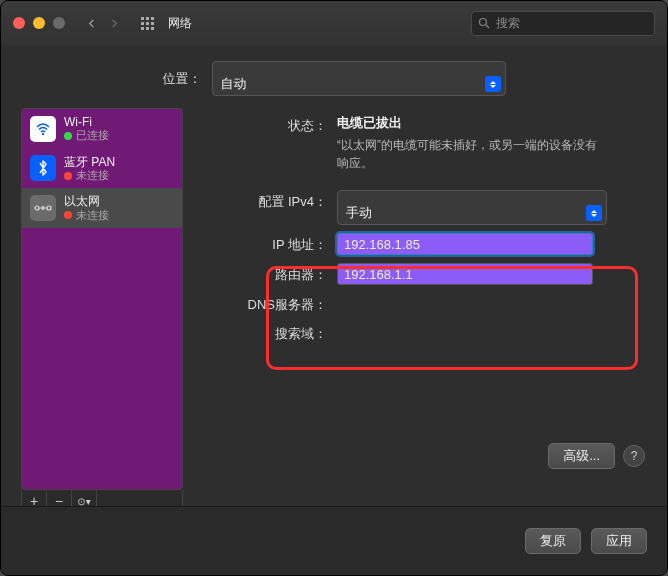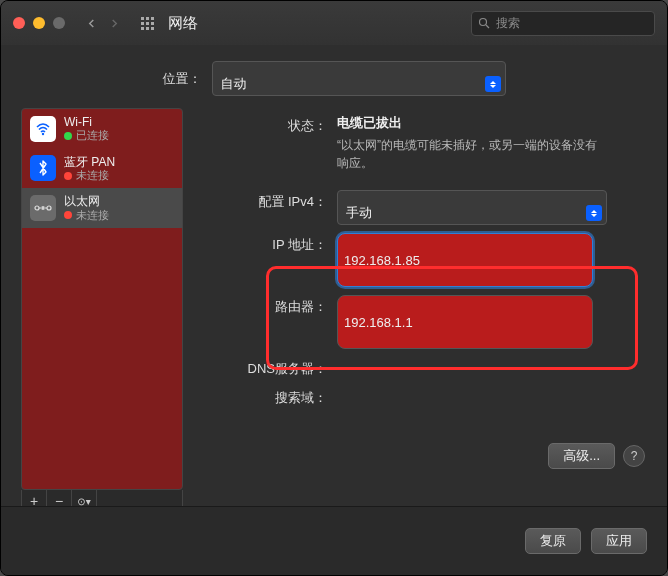--- a/index.html
+++ b/index.html
@@ -6,53 +6,53 @@
   .window{width:668px;height:576px;background:#2e2e2e;position:relative;box-sizing:border-box;border:1px solid #000;border-radius:8px;overflow:hidden;}
   .titlebar{height:44px;background:linear-gradient(#3a3a3a,#323232);display:flex;align-items:center;padding:0 12px;border-bottom:1px solid #1a1a1a;}
   .traffic{display:flex;gap:8px;}
   .dot{width:12px;height:12px;border-radius:50%;}
   .dot.close{background:#ff5f57;}
   .dot.min{background:#febc2e;}
   .dot.max{background:#6a6a6a;}
   .navarrows{display:flex;gap:14px;margin-left:22px;color:#999;}
   .gridicon{margin-left:22px;display:grid;grid-template-columns:repeat(3,3px);grid-auto-rows:3px;gap:2px;}
   .gridicon span{background:#aaa;}
-  .title{margin-left:14px;color:#eee;font-size:15px;}
+  .title{margin-left:14px;color:#eee;font-size:12px;}
   .search{margin-left:auto;width:170px;height:23px;background:#252525;border:1px solid #4a4a4a;border-radius:4px;display:flex;align-items:center;padding:0 6px;color:#888;gap:6px;font-size:12px;}
   .body{position:absolute;top:44px;left:0;right:0;bottom:48px;background:#2e2e2e;}
   .locrow{display:flex;align-items:center;justify-content:center;gap:10px;padding:16px 0 12px;}
   .select{background:#3a3a3a;border:1px solid #555;border-radius:4px;height:22px;display:flex;align-items:center;padding:11px 4px 0 8px;color:#eee;font-size:13px;position:relative;}
   .select .caret{width:16px;height:16px;background:#0a60ff;border-radius:3px;margin-left:auto;display:flex;flex-direction:column;align-items:center;justify-content:center;gap:1px;}
   .select .caret::before{content:"";border-left:3px solid transparent;border-right:3px solid transparent;border-bottom:3px solid #fff;}
   .select .caret::after{content:"";border-left:3px solid transparent;border-right:3px solid transparent;border-top:3px solid #fff;}
   .loc-select{width:280px;}
   .content{display:flex;padding:0 20px;gap:14px;}
   .sidebar{width:162px;}
-  .netlist{background:#7f1d1d;border:1px solid #444;border-radius:4px;height:380px;overflow:hidden;}
+  .netlist{background:#701a75;border:1px solid #444;border-radius:4px;height:380px;overflow:hidden;}
   .netitem{display:flex;align-items:center;gap:8px;padding:6px 8px;}
   .netitem.selected{background:#4a4a4a;}
   .neticon{width:26px;height:26px;border-radius:5px;display:flex;align-items:center;justify-content:center;flex-shrink:0;}
   .neticon.wifi{background:#fff;}
   .neticon.bt{background:#0a60ff;}
   .neticon.eth{background:#6b6b6b;}
   .netinfo{display:flex;flex-direction:column;line-height:1.2;}
   .netname{color:#eee;font-size:12px;}
   .netstat{font-size:11px;color:#aaa;display:flex;align-items:center;gap:4px;}
   .statusdot{width:8px;height:8px;border-radius:50%;display:inline-block;}
   .statusdot.green{background:#32d74b;}
   .statusdot.red{background:#ff453a;}
   .listtools{display:flex;border:1px solid #444;border-top:0;border-radius:0 0 4px 4px;background:#2a2a2a;}
   .listtools button{all:unset;width:24px;height:22px;text-align:center;color:#ccc;border-right:1px solid #444;cursor:pointer;font-size:14px;}
   .listtools .spacer{flex:1;border-right:0;}
   .detail{flex:1;padding-top:6px;}
   .row{display:flex;align-items:flex-start;margin-bottom:8px;}
   .row .lbl{width:130px;text-align:right;padding-right:10px;color:#ddd;padding-top:3px;}
   .row .val{flex:1;color:#eee;}
   .msg{color:#b8b8b8;font-size:12px;line-height:1.5;max-width:270px;}
-  .input{width:242px;height:20px;background:#b91c1c;border:1px solid #555;border-radius:8px;color:#eee;padding:16px 6px;font-size:13px;font-family:inherit;}
+  .input{width:242px;height:20px;background:#8b5cf6;border:1px solid #555;border-radius:3px;color:#eee;padding:0 6px;font-size:13px;font-family:inherit;}
   .input.focus{border:1px solid #2f7fd7;box-shadow:0 0 0 2px rgba(47,127,215,0.6);}
   .cfg-select{width:256px;}
   .highlight{position:absolute;border:3px solid #ff2d2d;border-radius:10px;left:265px;top:221px;width:366px;height:98px;pointer-events:none;}
   .advrow{position:absolute;right:22px;bottom:58px;display:flex;gap:8px;align-items:center;}
   .btn{background:linear-gradient(#5a5a5a,#4a4a4a);border:1px solid #6a6a6a;border-radius:5px;color:#eee;padding:3px 14px;font-size:13px;cursor:pointer;}
   .helpcircle{width:20px;height:20px;border-radius:50%;background:#444;border:1px solid #666;color:#ccc;display:flex;align-items:center;justify-content:center;font-size:12px;cursor:pointer;}
   .footer{position:absolute;bottom:0;left:0;right:0;height:48px;background:#2a2a2a;border-top:1px solid #1a1a1a;display:flex;align-items:center;justify-content:flex-end;gap:10px;padding:10px 20px;}
   .wifi-arc{width:16px;height:16px;}
   .bt-svg{width:14px;height:18px;}
   .eth-svg{width:18px;height:12px;}

